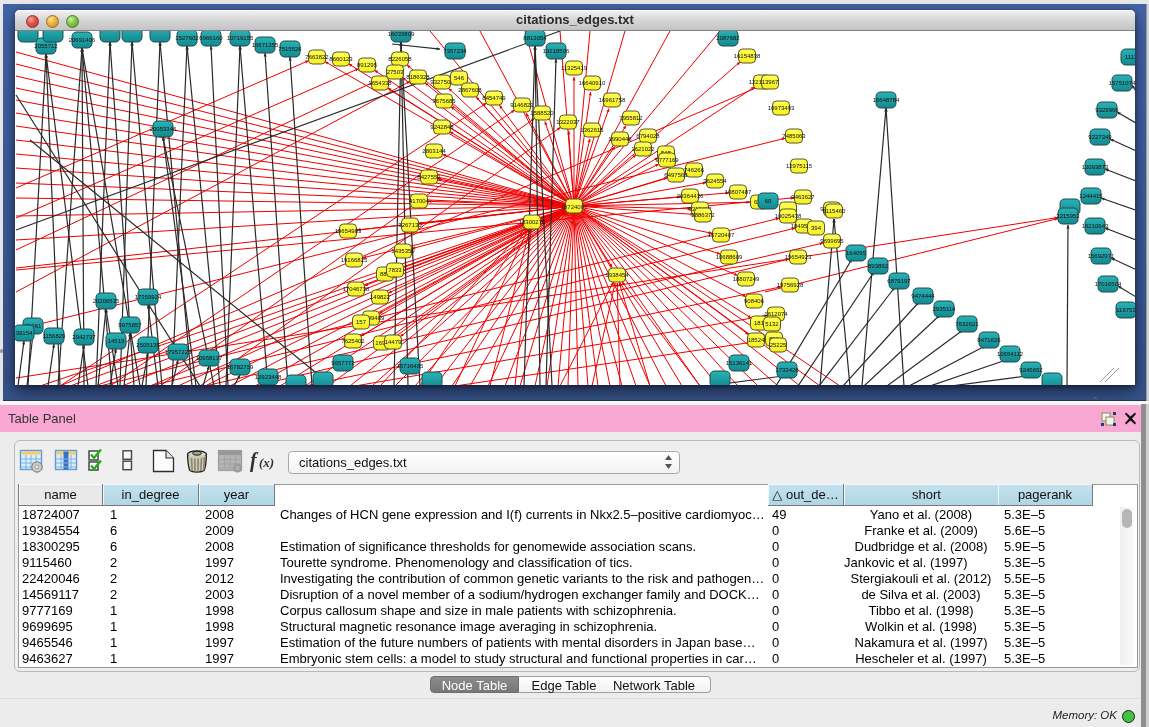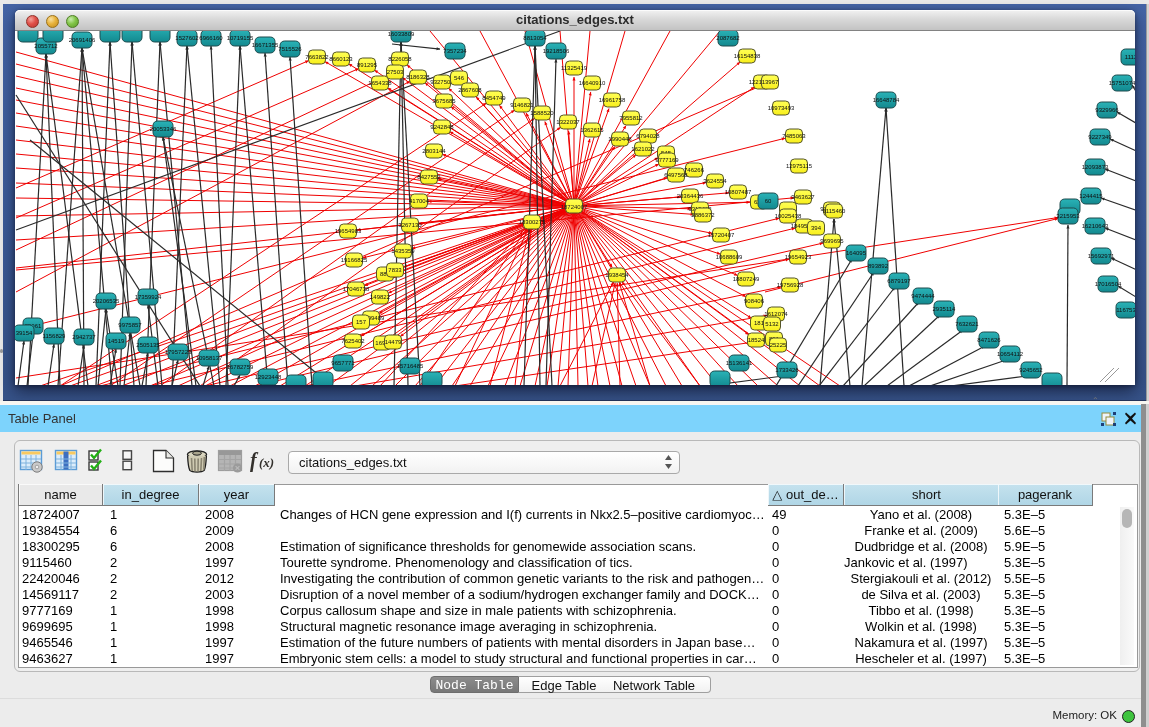--- a/index.html
+++ b/index.html
@@ -7,21 +7,21 @@
 #desktop{left:3px;top:4px;width:1143px;height:397px;background:linear-gradient(#4464a6,#3c5b99 55%,#365288);border-bottom:1px solid #24365e;box-sizing:border-box;}
 #win{left:15px;top:10px;width:1120px;height:375px;border-radius:5px 5px 0 0;
  box-shadow:0 6px 16px rgba(0,0,15,0.55),0 1px 4px rgba(0,0,15,0.4);background:#fff;}
 #titlebar{left:0;top:0;width:100%;height:20px;border-radius:5px 5px 0 0;
  background:linear-gradient(#f2f2f2,#d9d9d9 45%,#c3c3c3);border-bottom:1px solid #828282;
  box-shadow:inset 0 1px 0 #fbfbfb;}
 #title{width:100%;text-align:center;font-size:13px;font-weight:bold;color:#2b2b2b;line-height:20px;}
 .tl{position:absolute;top:5px;width:11px;height:11px;border-radius:50%;}
 #tl-r{left:11px;top:5px;background:radial-gradient(circle at 35% 30%,#f2a39b,#e1514a 45%,#b73730);border:0.5px solid #913028;}
 #canvas{left:0;top:21px;width:1120px;height:354px;background:#fff;overflow:hidden;}
-#tphead{left:0;top:404px;width:1149px;height:28px;background:#7dd3fc;border-top:1px solid #f6f6f6;}
+#tphead{left:0;top:404px;width:1149px;height:28px;background:#f9a8d4;border-top:1px solid #f6f6f6;}
 #tphead span{position:absolute;left:8px;top:6px;font-size:13px;color:#333;}
 #panelbody{left:0;top:432px;width:1141px;height:295px;background:#ececec;}
 #box{left:14px;top:440px;width:1124px;height:230px;background:#efefef;border:1px solid #b9b9b9;border-radius:6px;}
 #dropdown{left:288px;top:451px;width:390px;height:21px;background:linear-gradient(#ffffff,#f2f2f2);border:1px solid #a9a9a9;border-radius:4px;}
 #dropdown span{position:absolute;left:10px;top:3px;font-size:13px;color:#111;}
 #thead{left:18px;top:484px;width:1075px;height:22px;}
 .th{position:absolute;top:0;height:22px;background:linear-gradient(#c5e2ee,#b0d6e6);border-right:1px solid #7a7a7a;border-bottom:1px solid #7a7a7a;
  box-shadow:inset 1px 1px 0 rgba(255,255,255,0.75);
  font-size:13px;color:#111;text-align:center;line-height:21px;box-sizing:border-box;}
 .trow{position:absolute;left:0;width:1120px;height:16px;font-size:13px;color:#000;}
@@ -898,24 +898,24 @@
 <span style="left:280px">Embryonic stem cells: a model to study structural and functional properties in car…</span>
 <span style="left:772px">0</span>
 <span style="left:844px;width:154px;text-align:center">Hescheler et al. (1997)</span>
 <span style="left:1004px">5.3E–5</span>
 </div>
 
 <div class="abs" style="left:1120px;top:507px;width:14px;height:158px;background:linear-gradient(90deg,#efefef,#fafafa);"></div>
 <div class="abs" style="left:1122px;top:509px;width:10px;height:19px;background:#b6b6b6;border-radius:5px;"></div>
 
 <div class="abs" id="tabs">
-  <div class="seg" style="left:0;width:89px;background:linear-gradient(#8c8c8c,#777);color:#fff;border:1px solid #6e6e6e;border-radius:4px 0 0 4px;font-family:Liberation Mono, monospace;">Node Table</div>
+  <div class="seg" style="left:0;width:89px;background:linear-gradient(#8c8c8c,#777);color:#fff;border:1px solid #6e6e6e;border-radius:4px 0 0 4px;">Node Table</div>
   <div class="seg" style="left:89px;width:91px;background:linear-gradient(#fff,#f1f1f1);color:#111;border:1px solid #9f9f9f;border-left:none;">Edge Table</div>
   <div class="seg" style="left:168px;width:113px;background:linear-gradient(#fff,#f1f1f1);color:#111;border:1px solid #9f9f9f;border-left:none;border-radius:0 4px 4px 0;">Network Table</div>
 </div>
 <div class="abs" id="status">
-  <span style="position:absolute;left:1040px;top:10px;width:77px;text-align:right;font-size:11.5px;color:#222;">Memory: OK</span>
+  <span style="position:absolute;left:1040px;top:10px;width:77px;text-align:right;font-size:11.5px;color:#222;font-style:italic;">Memory: OK</span>
   <div style="position:absolute;left:1122px;top:11px;width:11px;height:11px;border-radius:50%;background:#3ec43e;border:1px solid #222;"></div>
 </div>
 
 <div class="abs" style="left:1146px;top:4px;width:3px;height:397px;background:#d2d2d2;border-left:1px solid #9a9a9a;box-sizing:border-box;"></div>
 <div class="abs" style="left:1141px;top:404px;width:5px;height:323px;background:#8e8e8e;"></div>
 <div class="abs" style="left:1146px;top:404px;width:3px;height:323px;background:#cfcfcf;"></div>
 
 </body></html>

